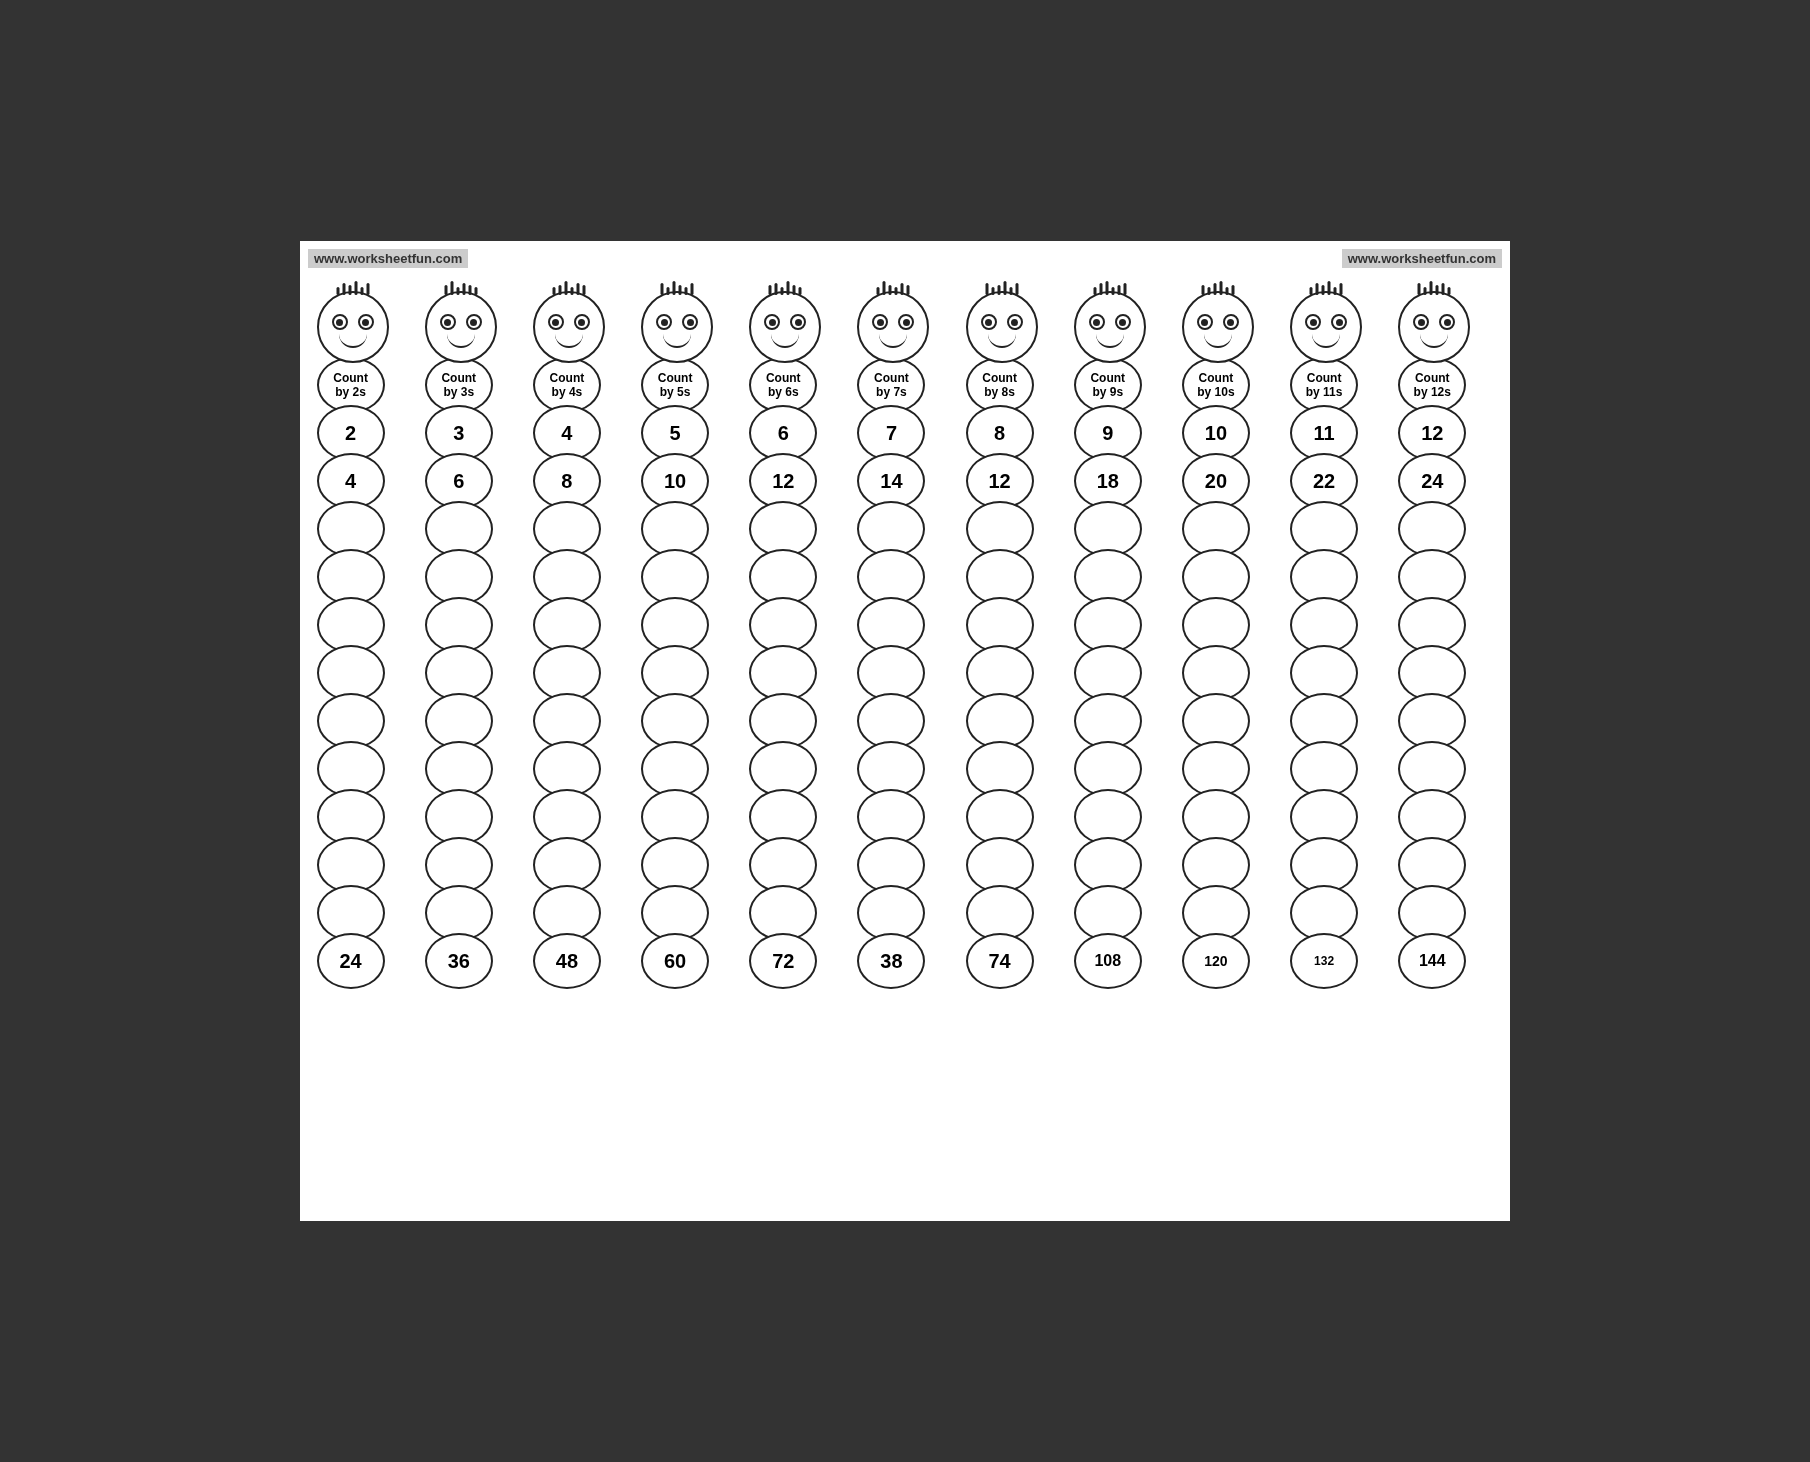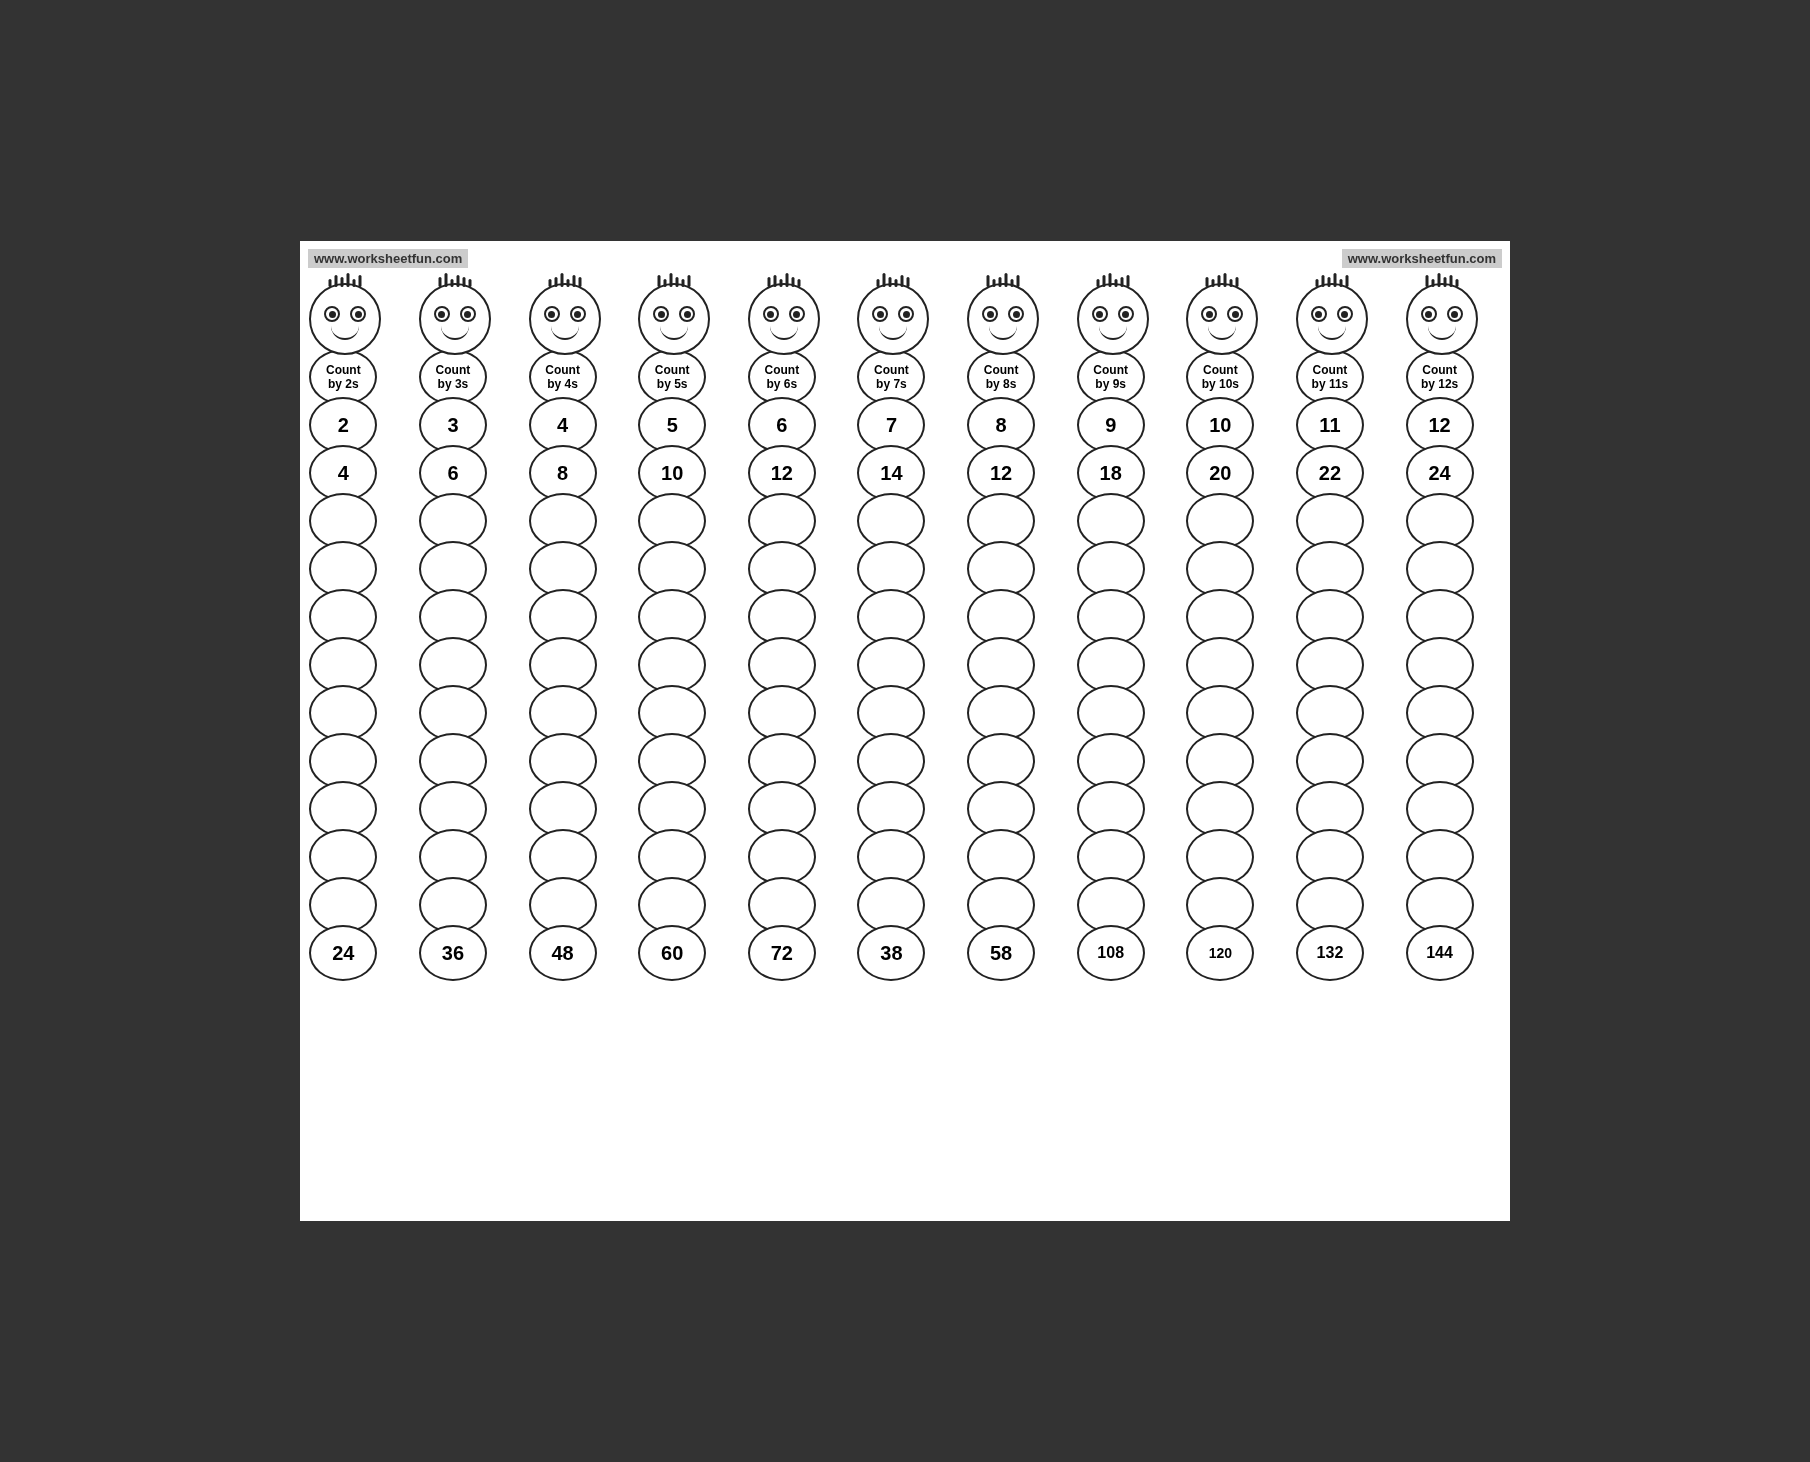--- a/index.html
+++ b/index.html
@@ -9,21 +9,21 @@
       justify-content: center;
       align-items: center;
       min-height: 100vh;
       font-family: Arial, sans-serif;
     }
     .page {
       background: white;
       width: 1210px;
       min-height: 980px;
       position: relative;
-      padding: 2px;
+      padding: 10px;
     }
     .watermark {
       position: absolute;
       top: 8px;
       background: #ccc;
       font-size: 13px;
       padding: 2px 6px;
       color: #333;
       font-weight: bold;
     }
@@ -392,21 +392,21 @@
         <div class="segment filled">12</div>
         <div class="segment empty"></div>
         <div class="segment empty"></div>
         <div class="segment empty"></div>
         <div class="segment empty"></div>
         <div class="segment empty"></div>
         <div class="segment empty"></div>
         <div class="segment empty"></div>
         <div class="segment empty"></div>
         <div class="segment empty"></div>
-        <div class="segment filled">58</div>
+        <div class="segment filled">74</div>
       </div>
       <div class="caterpillar">
         <div class="head">
           <div class="hair">
             <div class="hair-spike" style="height: 8px;"></div>
             <div class="hair-spike" style="height: 12px;"></div>
             <div class="hair-spike" style="height: 14px;"></div>
             <div class="hair-spike" style="height: 8px;"></div>
             <div class="hair-spike" style="height: 10px;"></div>
             <div class="hair-spike" style="height: 12px;"></div>
@@ -494,21 +494,21 @@
         <div class="segment filled">22</div>
         <div class="segment empty"></div>
         <div class="segment empty"></div>
         <div class="segment empty"></div>
         <div class="segment empty"></div>
         <div class="segment empty"></div>
         <div class="segment empty"></div>
         <div class="segment empty"></div>
         <div class="segment empty"></div>
         <div class="segment empty"></div>
-        <div class="segment filled" style="font-size: 16px;">132</div>
+        <div class="segment filled" style="font-size: 12px;">132</div>
       </div>
       <div class="caterpillar">
         <div class="head">
           <div class="hair">
             <div class="hair-spike" style="height: 12px;"></div>
             <div class="hair-spike" style="height: 8px;"></div>
             <div class="hair-spike" style="height: 14px;"></div>
             <div class="hair-spike" style="height: 10px;"></div>
             <div class="hair-spike" style="height: 12px;"></div>
             <div class="hair-spike" style="height: 8px;"></div>

